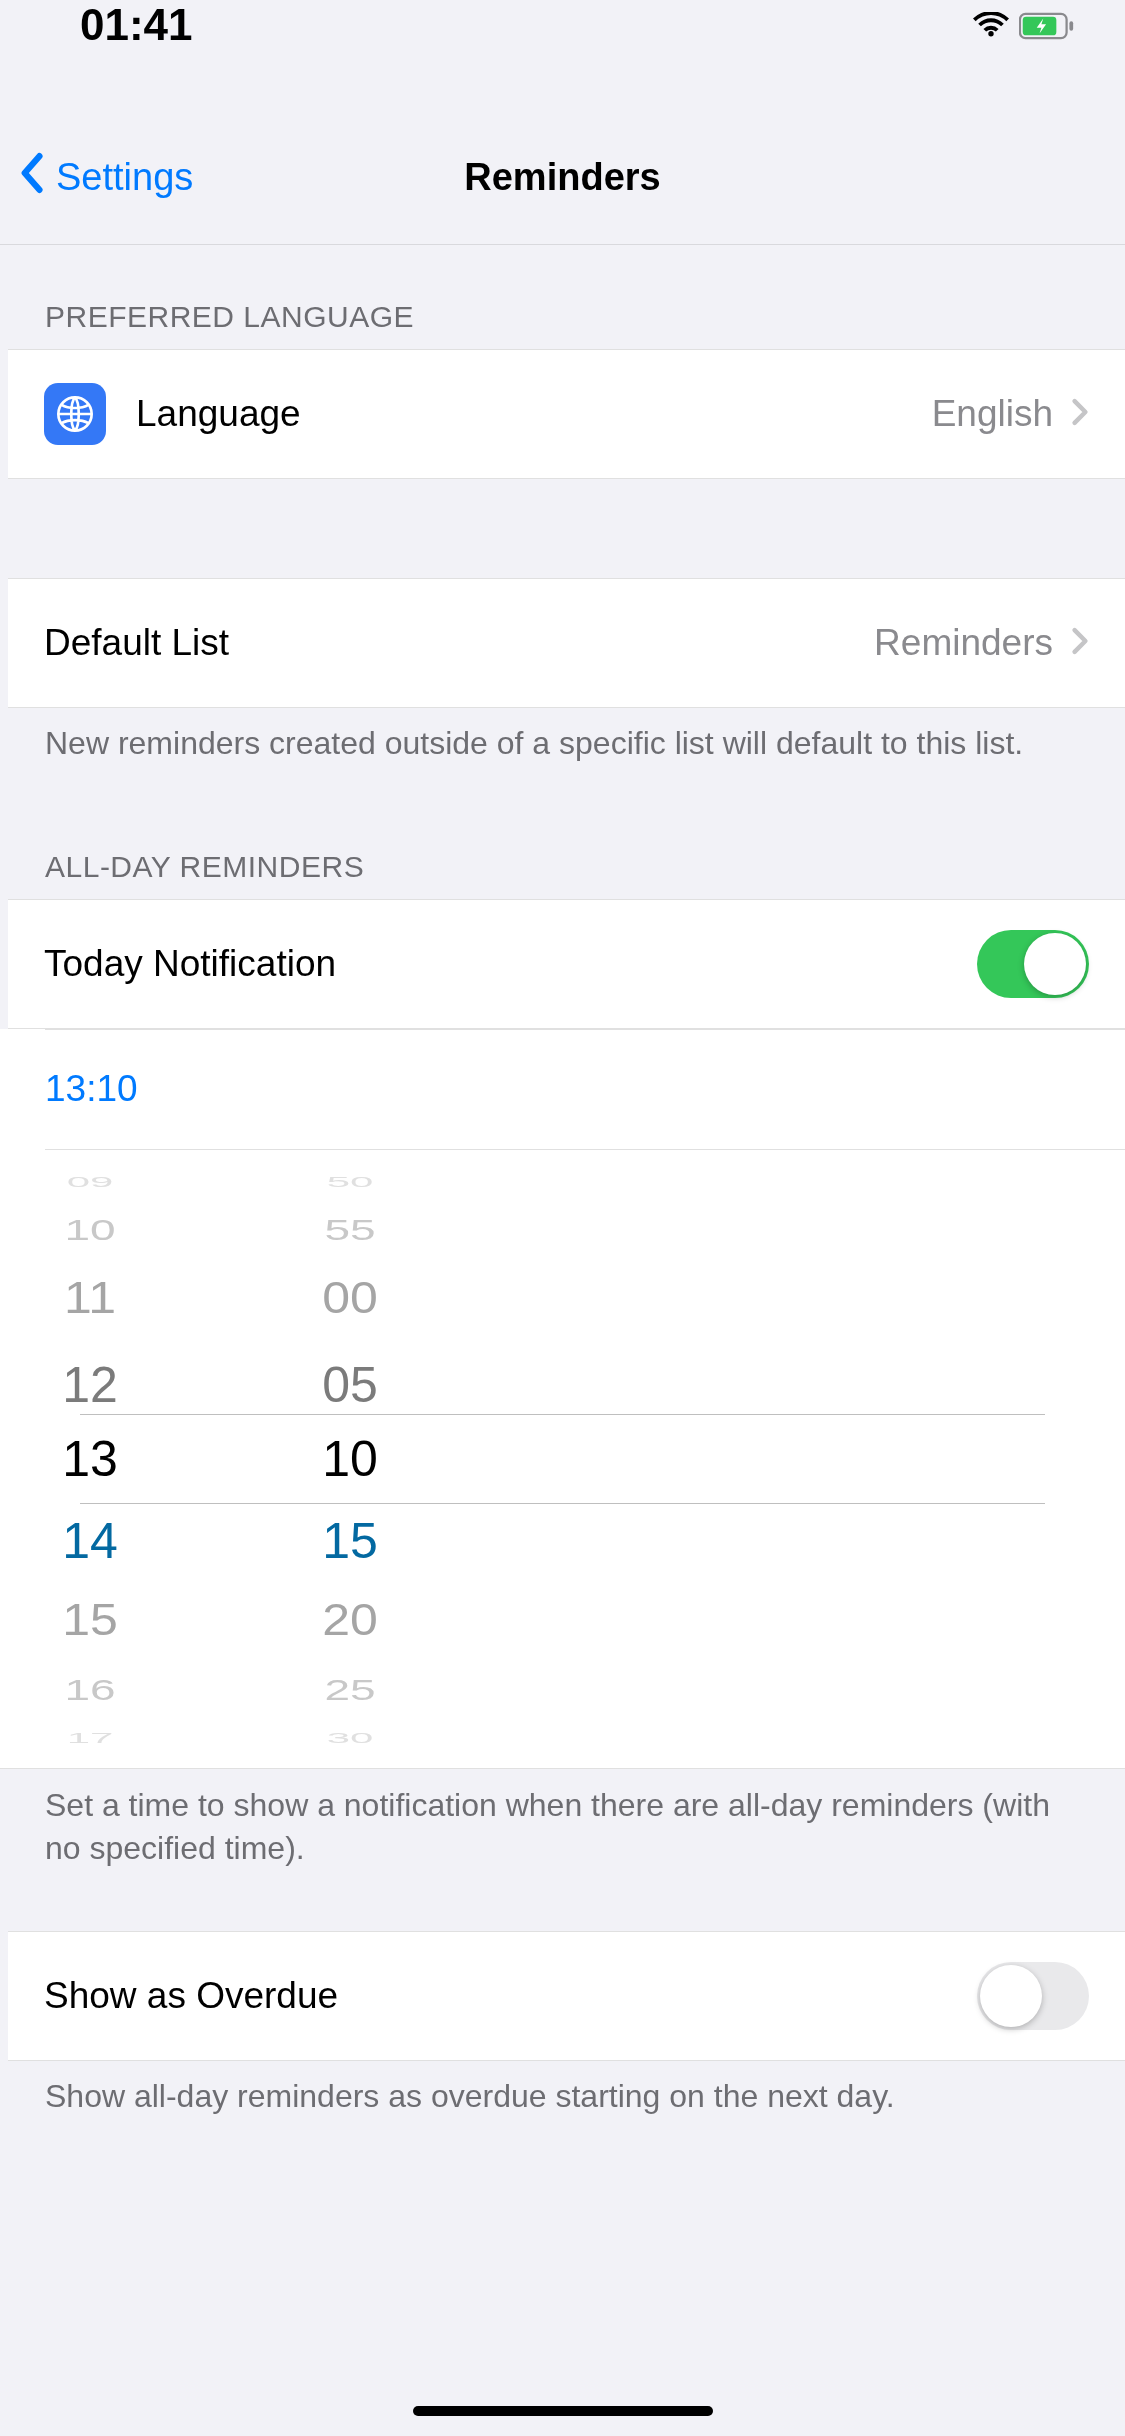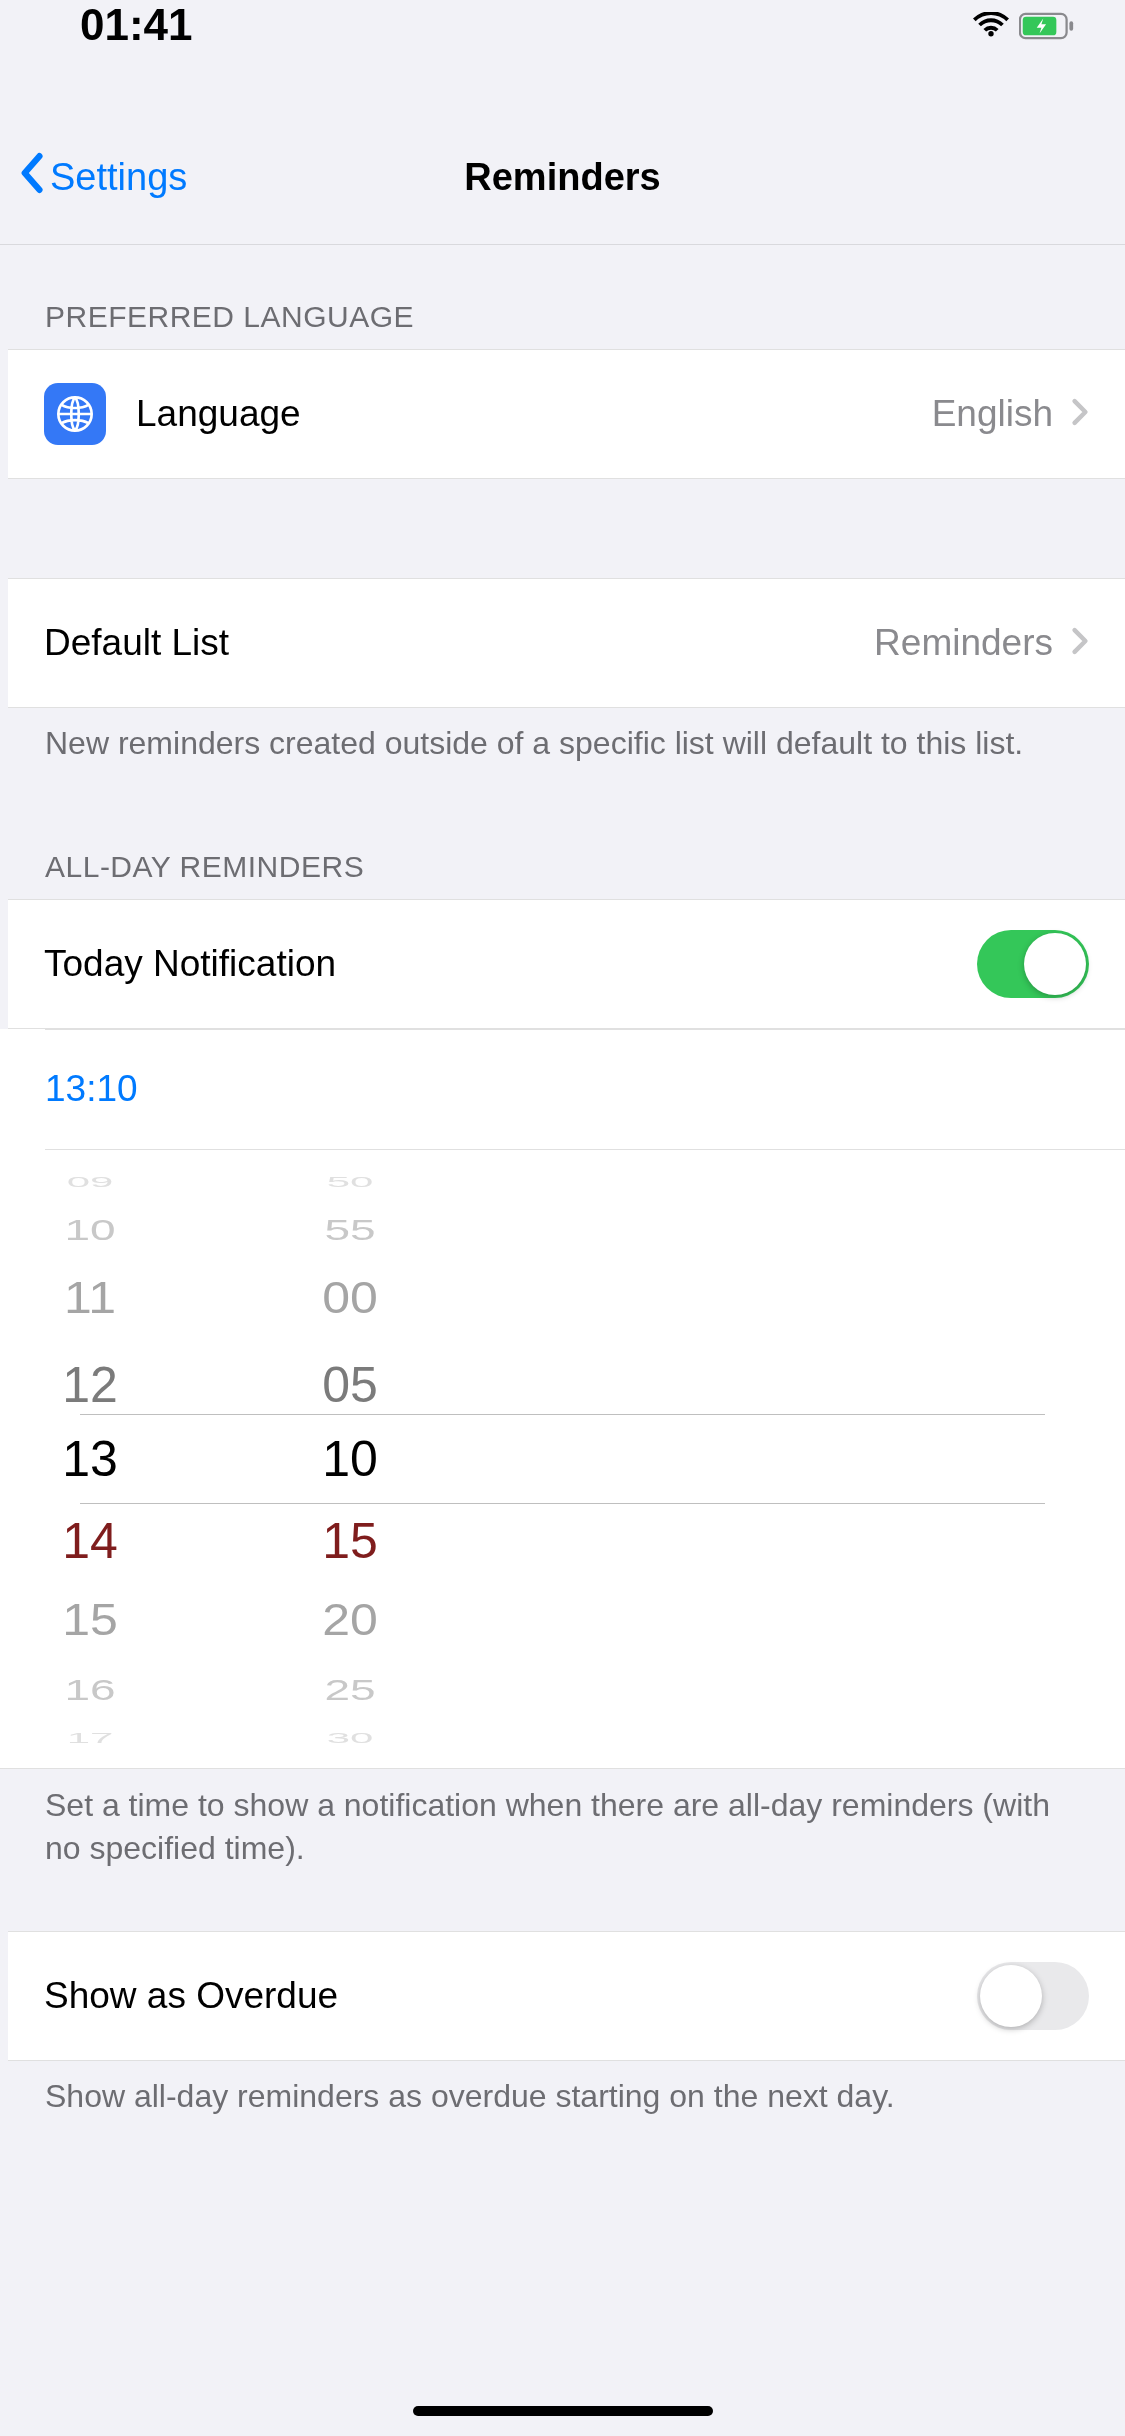--- a/index.html
+++ b/index.html
@@ -24,21 +24,21 @@
     .nav-bar {
       height: 135px;
       display: flex;
       align-items: center;
       position: relative;
       border-bottom: 1px solid rgba(0,0,0,0.1);
     }
     .back-btn {
       display: flex;
       align-items: center;
-      gap: 6px;
+      gap: 12px;
       color: #007aff;
       font-size: 38px;
       padding-left: 18px;
       cursor: pointer;
     }
     .nav-title {
       position: absolute;
       left: 0; right: 0;
       text-align: center;
       font-size: 38px;
@@ -136,21 +136,21 @@
       position: absolute;
       left: 0; right: 0;
       font-size: 50px;
       line-height: 82px;
     }
     .p-sel { top: 269px; color: #000; font-weight: 400; }
     .p-u1 { top: 195px; color: #7b7b7b; }
     .p-u2 { top: 108px; color: #a5a5a5; transform: scaleY(0.9); }
     .p-u3 { top: 40px; color: #c8c8c8; transform: scaleY(0.65); font-size: 46px;}
     .p-u4 { top: -8px; color: #e0e0e0; transform: scaleY(0.35); font-size: 42px;}
-    .p-d1 { top: 351px; color: #7f1d1d; }
+    .p-d1 { top: 351px; color: #0369a1; }
     .p-d2 { top: 430px; color: #a5a5a5; transform: scaleY(0.9); }
     .p-d3 { top: 500px; color: #c8c8c8; transform: scaleY(0.65); font-size: 46px;}
     .p-d4 { top: 548px; color: #e0e0e0; transform: scaleY(0.35); font-size: 42px;}
     .picker-lines {
       position: absolute;
       left: 80px; right: 80px;
       top: 265px;
       height: 90px;
       border-top: 1px solid rgba(0,0,0,0.25);
       border-bottom: 1px solid rgba(0,0,0,0.25);

